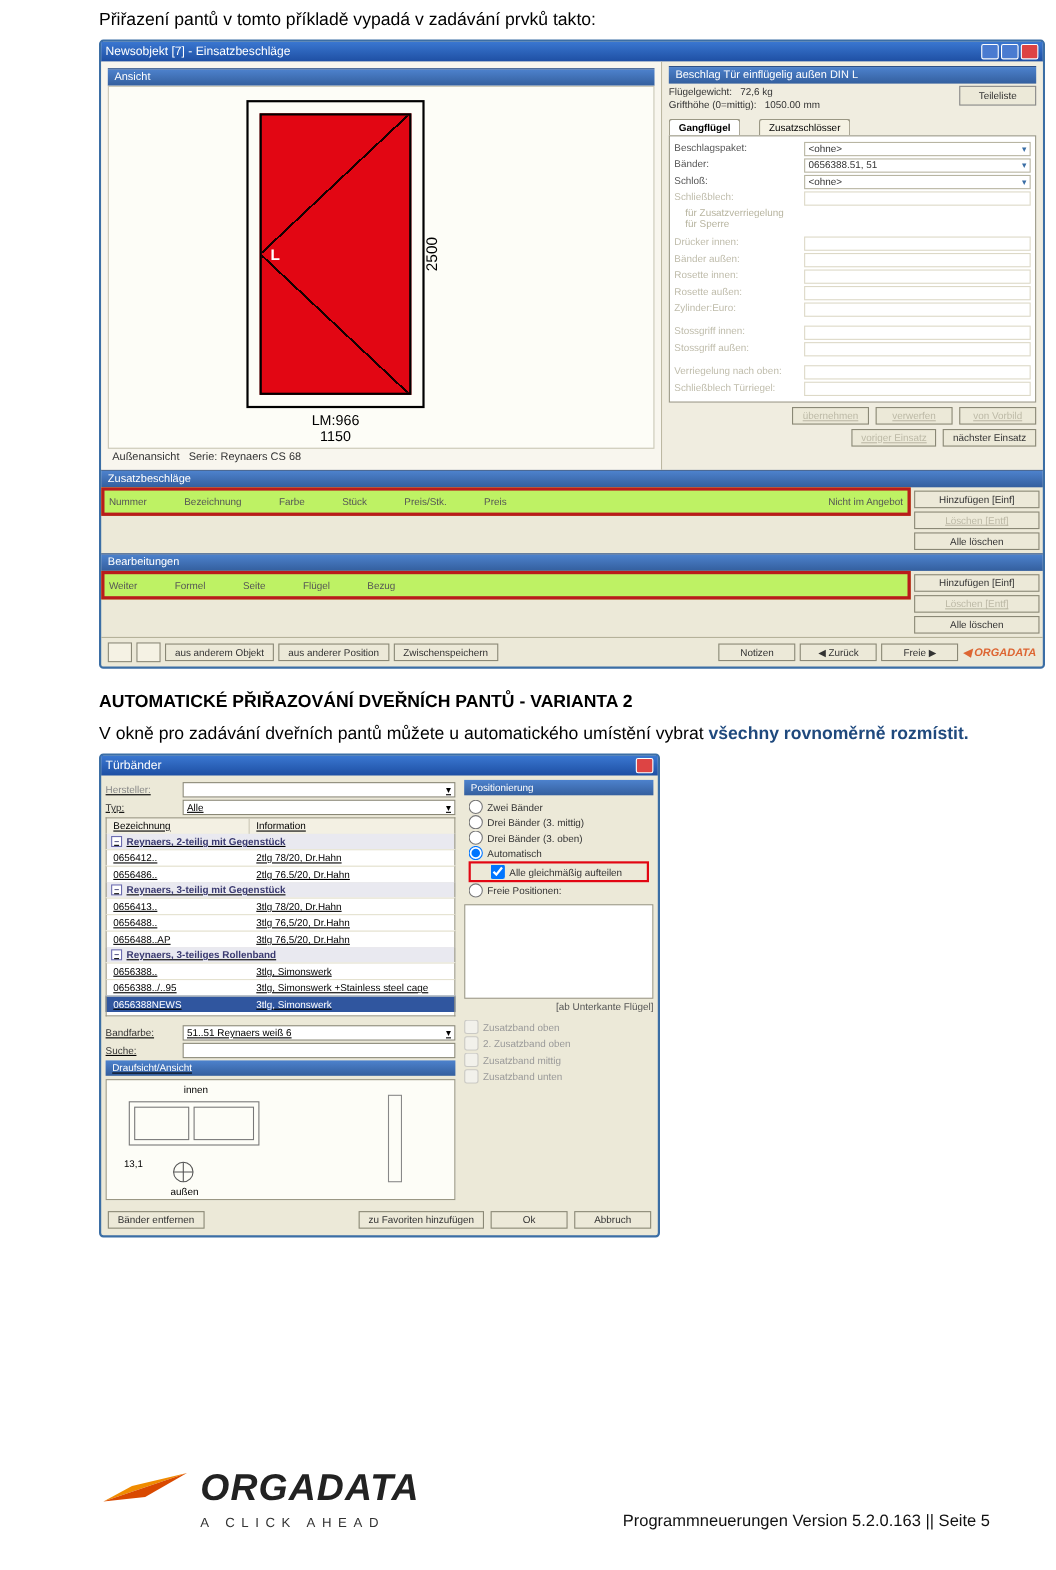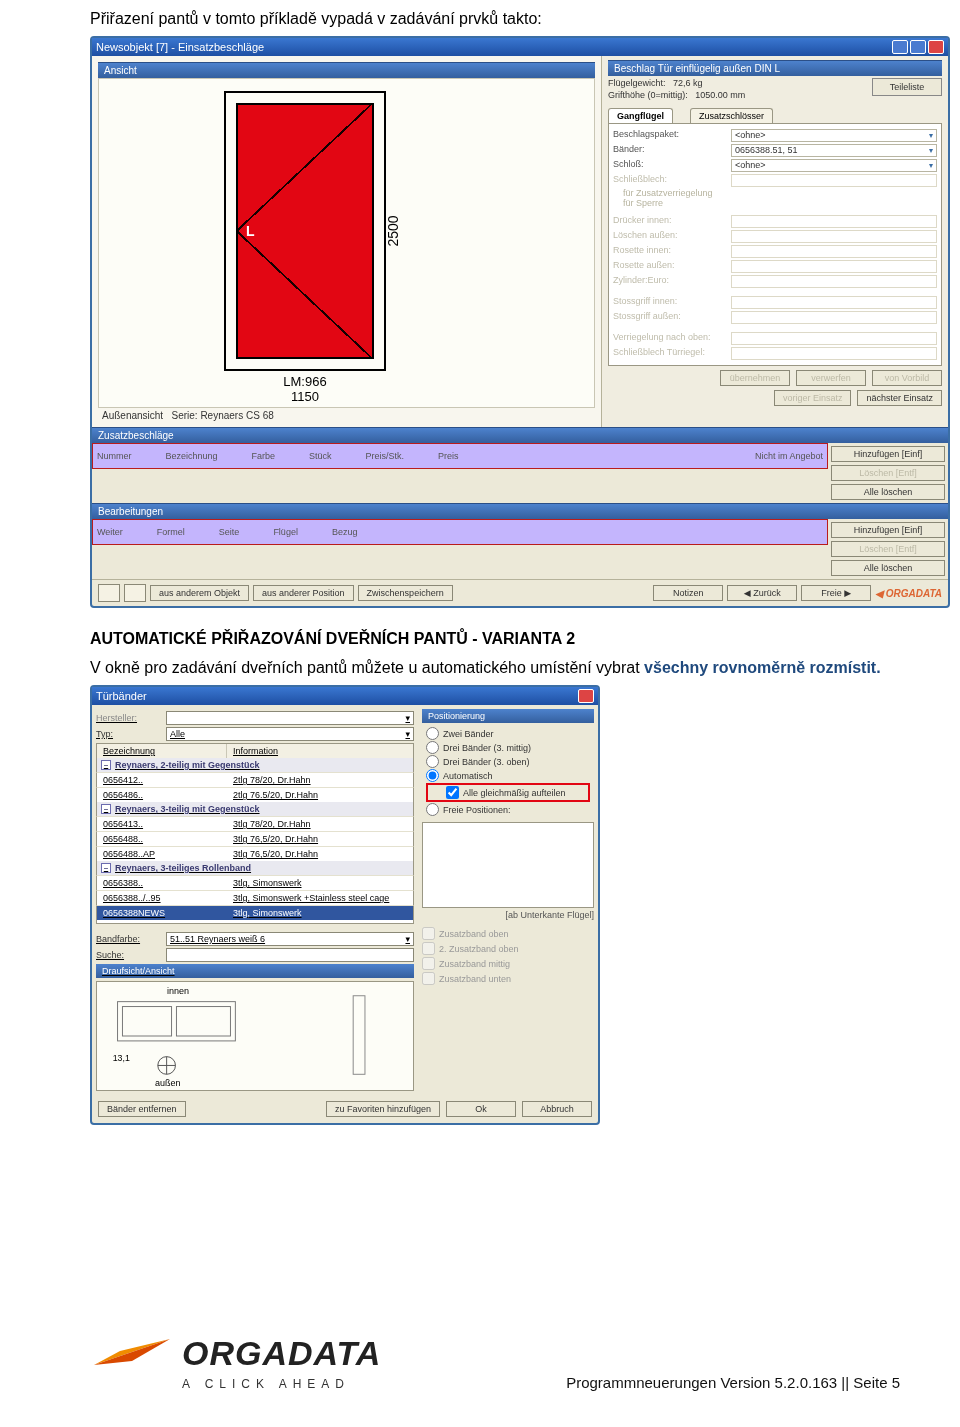--- a/index.html
+++ b/index.html
@@ -143,23 +143,23 @@
   }
   .prop-row .v .dd { color: #3b6ea5; font-size: 8px; }
   .prop-row.dim .k, .prop-row.dim .v { color: #bfbcab; border-color: #ddd9c7; }
   .prop-sub { padding-left: 10px; color: #b7b49f; font-size: 9px; }
 
   .btn-row { display: flex; gap: 6px; justify-content: flex-end; margin-top: 4px; }
   .btn-row button, .btn {
     font-size: 9px; background: #ece9d8; border: 1px solid #8a8876;
     padding: 2px 8px; min-width: 70px; color: #333;
   }
-  .btn.dim { color: #bcb9a6; }
+  .btn.dim { color: #bcb9a6; text-decoration: underline; }
   .grid {
-    display: flex; background: #c4b5fd; border: 1px solid #b91c1c; height: 26px;
+    display: flex; background: #bef264; border: 3px solid #b91c1c; height: 26px;
     align-items: center; font-size: 9px; color: #333; padding: 0 4px; gap: 34px;
   }
   .grid .cell { color: #555; }
 
   .sec { display: flex; }
   .sec .gcol { flex: 1; }
   .sec .bcol { width: 120px; padding: 3px; display: flex; flex-direction: column; gap: 3px; }
   .bottom-bar {
     display: flex; gap: 6px; padding: 4px 6px; align-items: center;
     justify-content: space-between; border-top: 1px solid #b5b29a;
@@ -319,21 +319,21 @@
             <span class="v"></span>
           </div>
         <div class="prop-sub">für Zusatzverriegelung</div>
         <div class="prop-sub">für Sperre</div>
         <div style="height:6px"></div>
         <div class="prop-row dim">
             <span class="k">Drücker innen:</span>
             <span class="v"></span>
           </div>
         <div class="prop-row dim">
-            <span class="k">Löschen außen:</span>
+            <span class="k">Bänder außen:</span>
             <span class="v"></span>
           </div>
         <div class="prop-row dim">
             <span class="k">Rosette innen:</span>
             <span class="v"></span>
           </div>
         <div class="prop-row dim">
             <span class="k">Rosette außen:</span>
             <span class="v"></span>
           </div>

